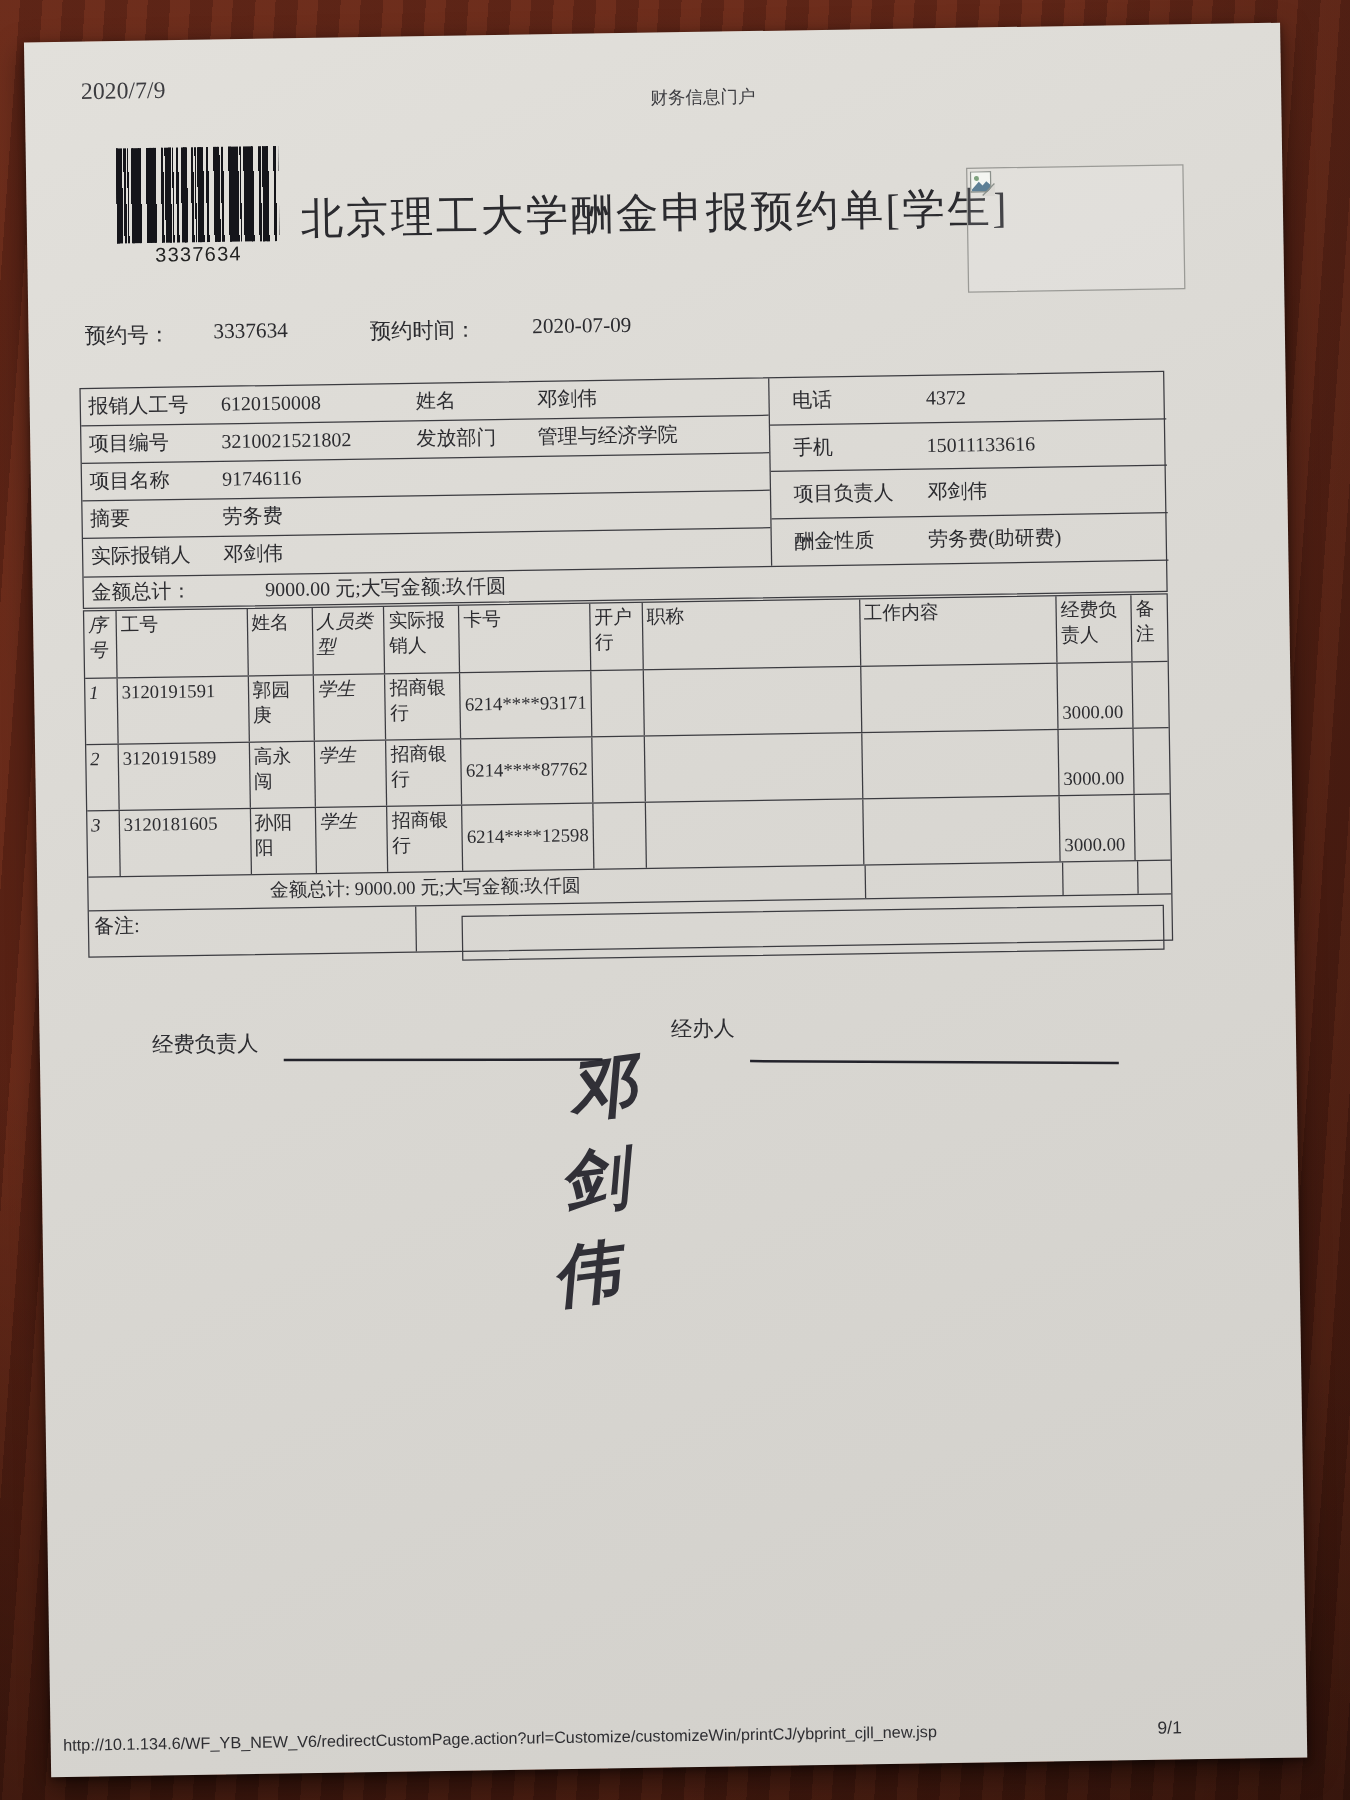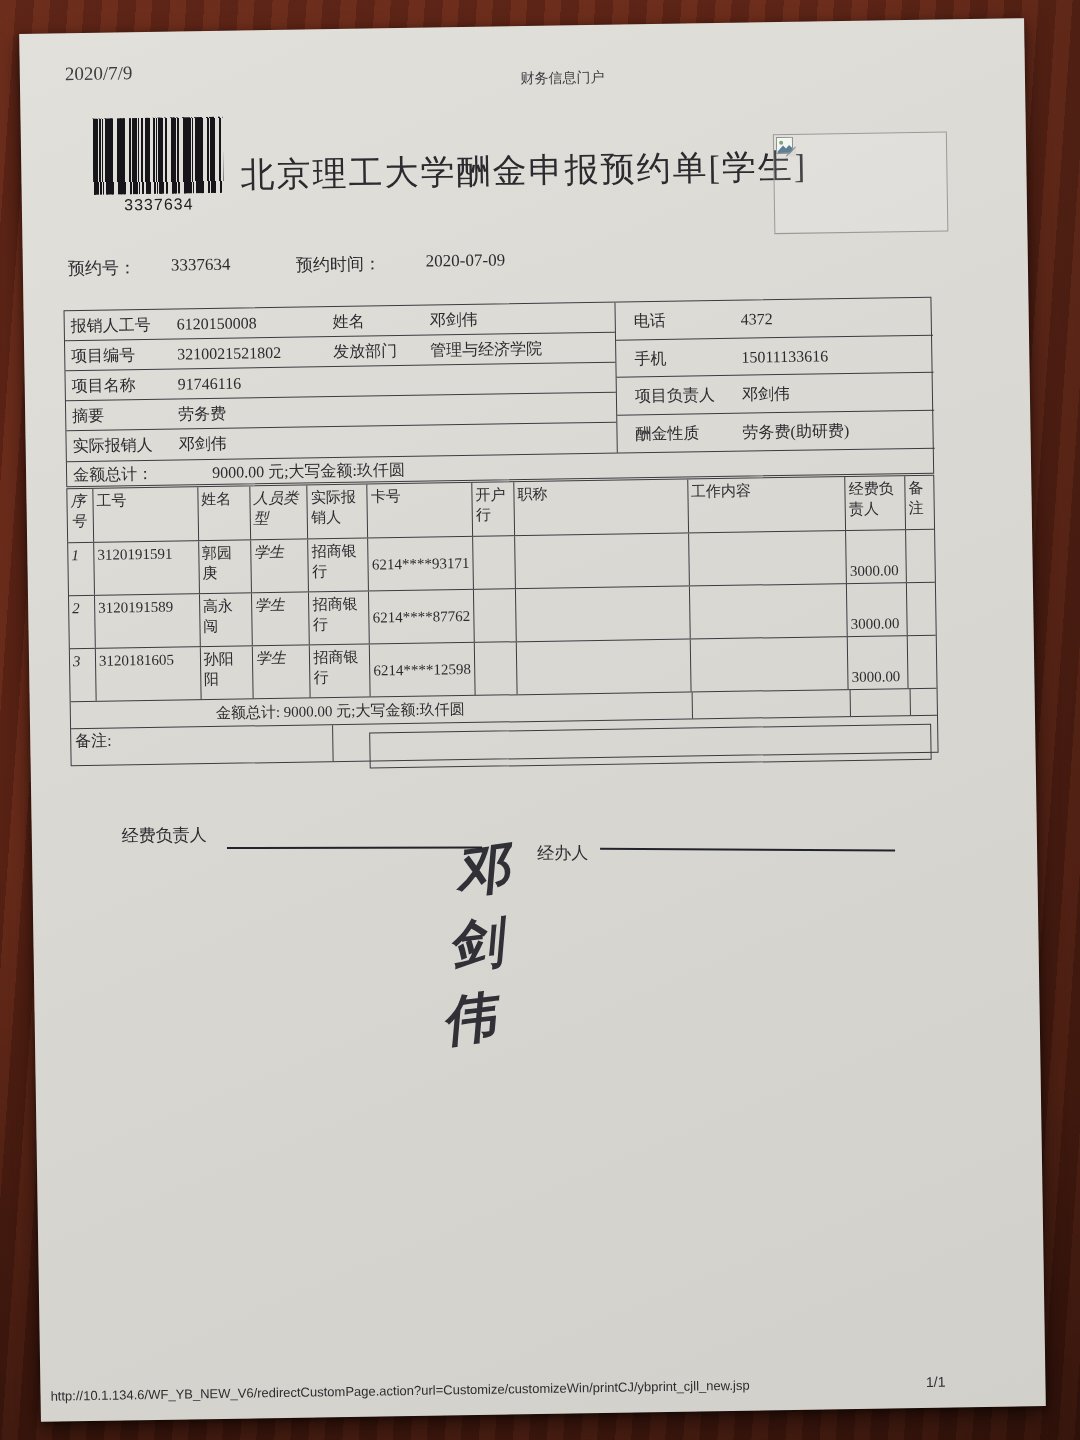--- a/index.html
+++ b/index.html
@@ -71,21 +71,21 @@
   .t2c{width:60px;border-right:1px solid #3b3b40;box-sizing:border-box;}
   .t2d{flex:1;}
   .remark{height:36px;position:relative;display:flex;}
   .rm-label{width:262px;border-right:1px solid #3b3b40;box-sizing:border-box;padding:2px 0 0 4px;font-size:16px;}
   .rm-box{position:absolute;left:298px;top:8px;width:562px;height:36px;border:1px solid #3b3b40;box-sizing:border-box;}
   
   .sig-area{left:0;top:760px;width:100%;height:120px;font-size:17px;}
   .sig-label1{position:absolute;left:90px;top:32px;}
   .sig-line1{position:absolute;left:195px;top:58px;width:255px;border-bottom:2px solid #23232b;transform:rotate(0.8deg);}
   .sig-name1{position:absolute;left:225px;top:-12px;font-size:54px;font-weight:bold;color:#23232b;transform:rotate(-7deg) skewX(-12deg);letter-spacing:16px;opacity:.92;}
-  .sig-label2{position:absolute;left:505px;top:56px;}
+  .sig-label2{position:absolute;left:505px;top:26px;}
   .sig-line2{position:absolute;left:568px;top:66px;width:295px;border-bottom:2px solid #23232b;transform:rotate(1.2deg);}
   
   .ft-url{left:10px;bottom:18px;font-size:13px;color:#2e2e32;}
   .ft-page{right:100px;bottom:18px;font-size:14px;color:#2e2e32;}
 </style>
 </head>
 <body>
 
 <div class="paper">
 
@@ -237,15 +237,15 @@
     <div class="sig-line1">
       <span class="sig-name1">邓剑伟</span>
     </div>
     <span class="sig-label2">经办人</span>
     <div class="sig-line2">
       
     </div>
   </div>
 
   <div class="abs ft-url sans">http://10.1.134.6/WF_YB_NEW_V6/redirectCustomPage.action?url=Customize/customizeWin/printCJ/ybprint_cjll_new.jsp</div>
-  <div class="abs ft-page sans">1/1</div>
+  <div class="abs ft-page sans">9/1</div>
 
 </div>
 
 </body></html>

